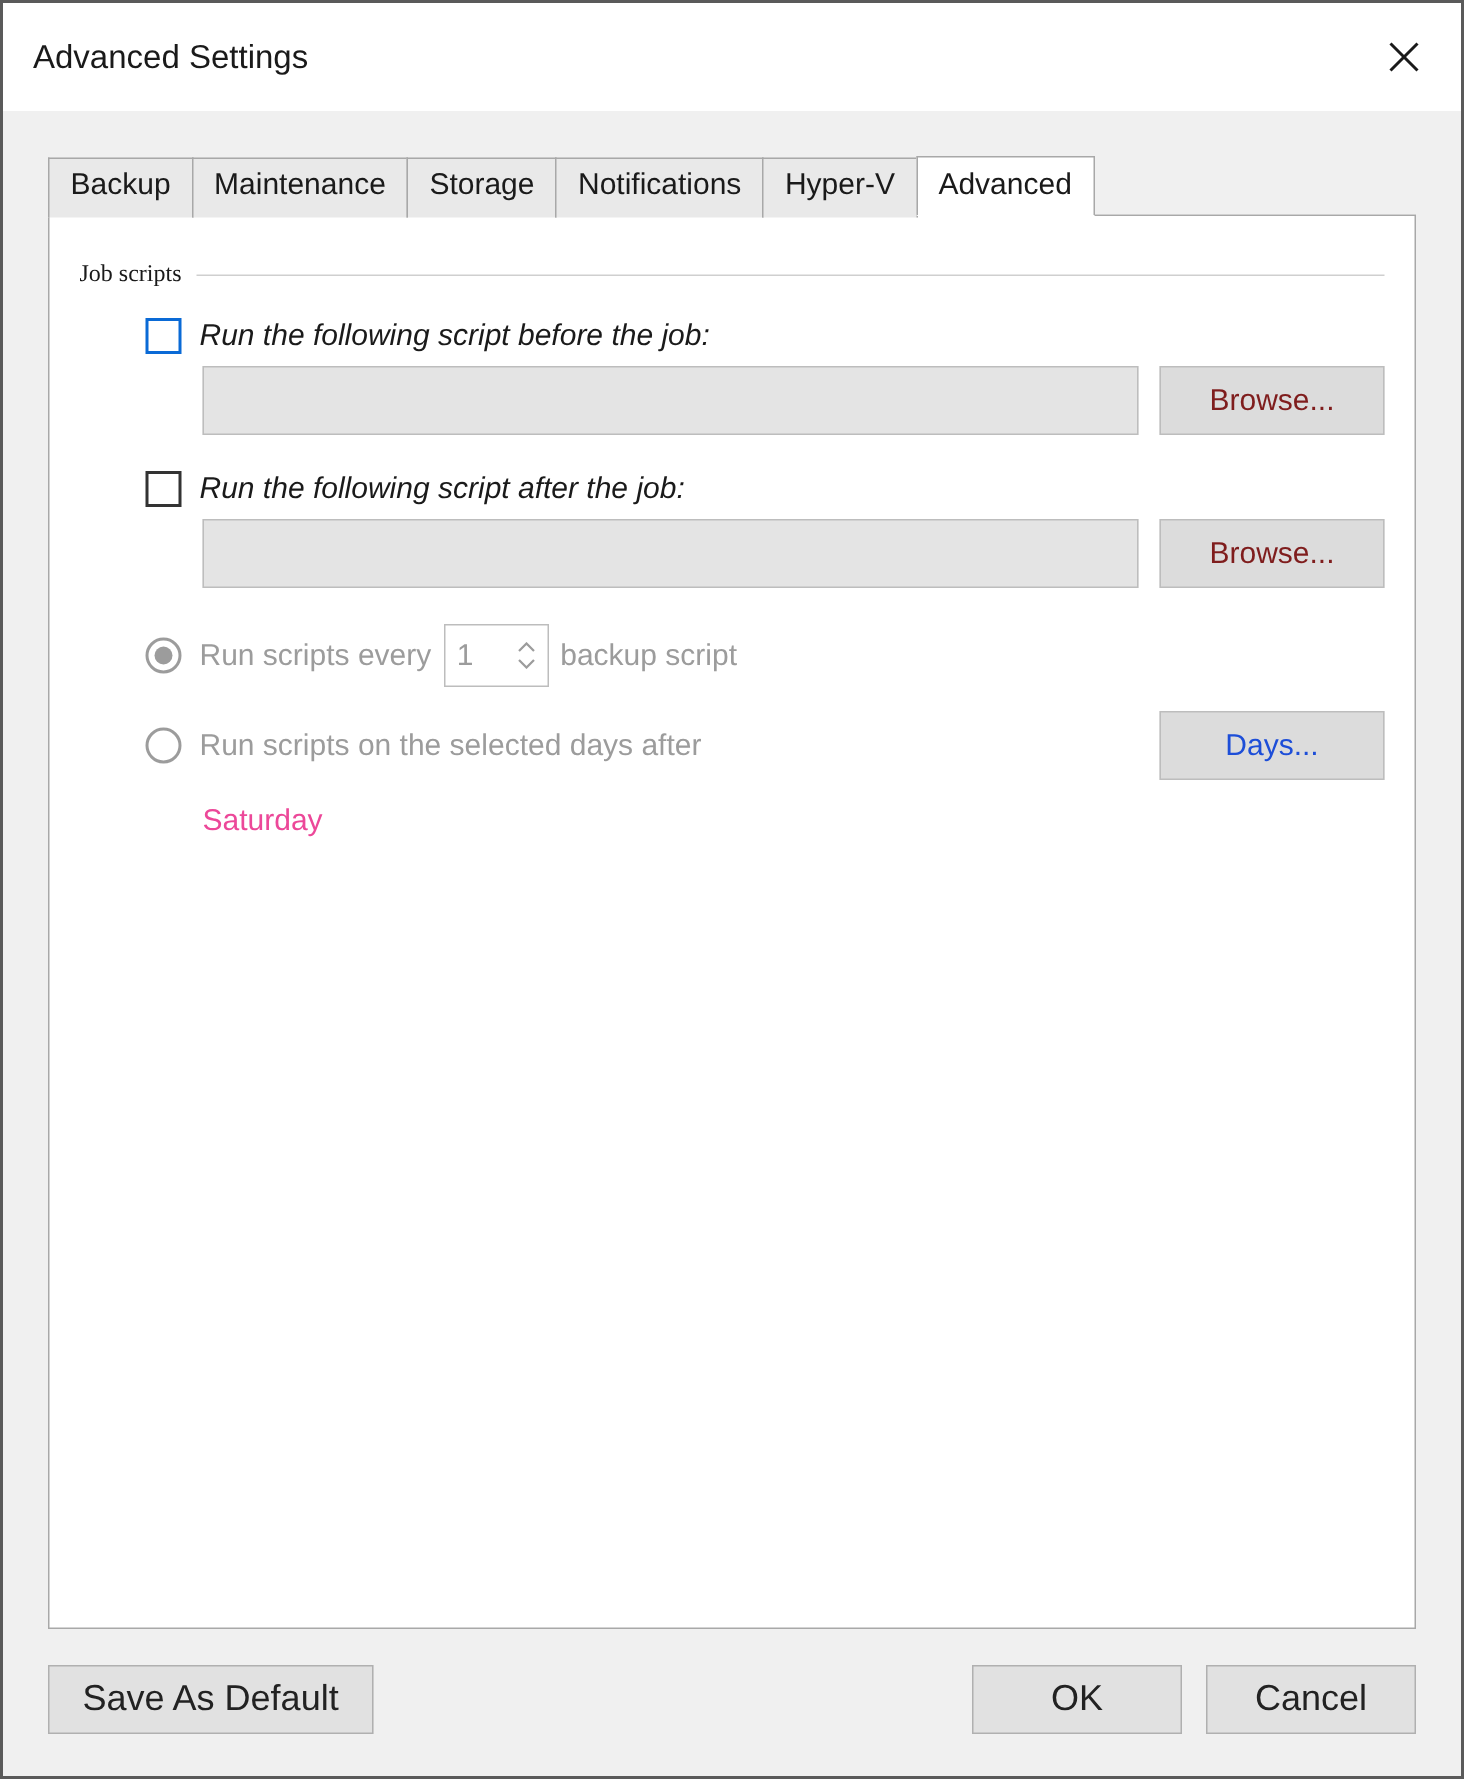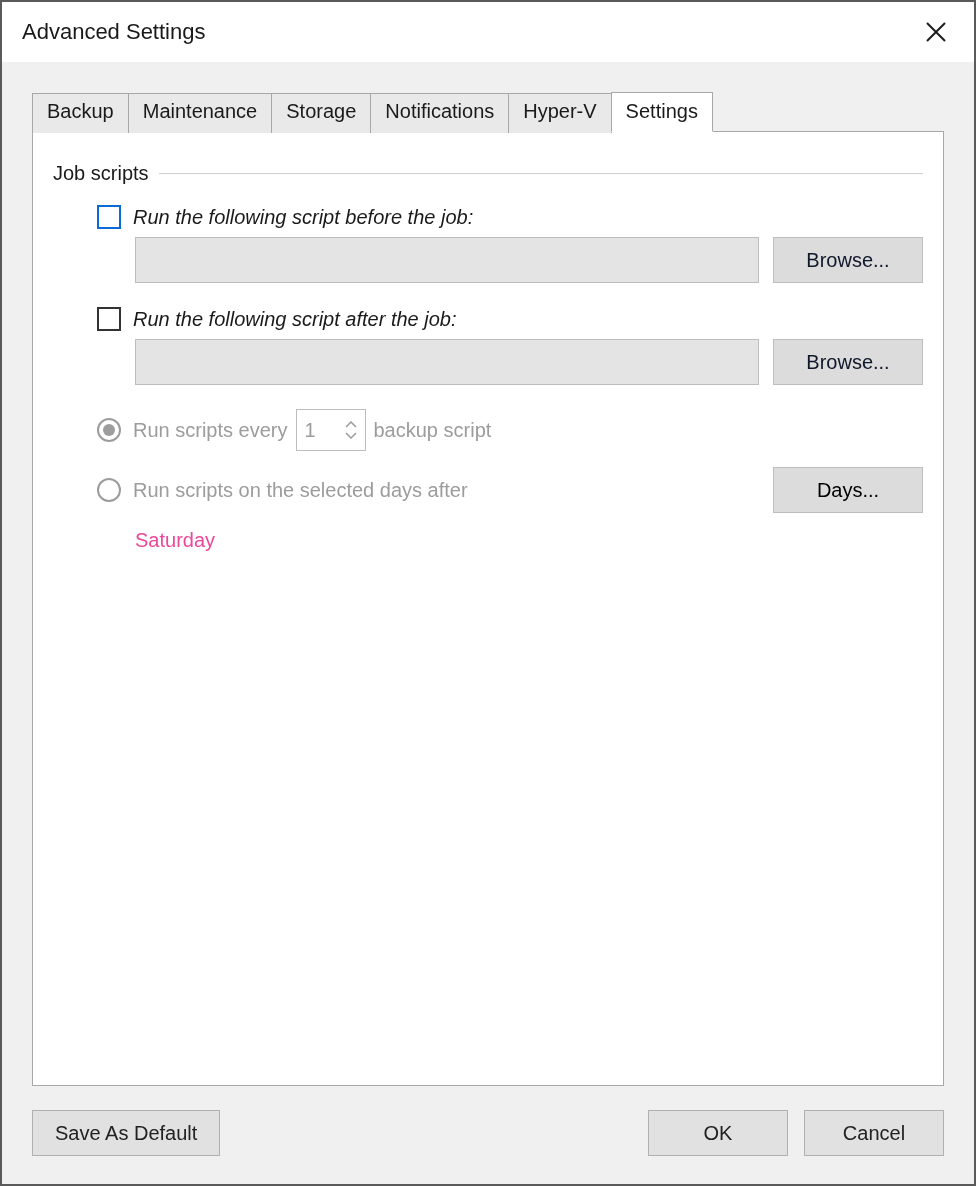--- a/index.html
+++ b/index.html
@@ -13,21 +13,21 @@
   .window {
     width: 976px;
     height: 1186px;
     border: 2px solid #5a5a5a;
     background: #fff;
     display: flex;
     flex-direction: column;
   }
   
   .titlebar {
-    height: 60px;
+    height: 72px;
     display: flex;
     align-items: center;
     padding: 0 18px 0 20px;
   }
   .titlebar .title {
     flex: 1;
     font-size: 22px;
   }
   .close-btn {
     width: 40px; height: 40px;
@@ -79,21 +79,22 @@
     z-index: 1;
     margin-top: -1px;
     padding: 30px 20px 20px 20px;
   }
 
   
   .group-header {
     display: flex;
     align-items: center;
     margin-bottom: 20px;
-    font-size: 20px;
+    font-size: 16px;
+    font-family: Liberation Serif, serif;
   }
   .group-header .line {
     flex:1;
     height:1px;
     background:#cfcfcf;
     margin-left: 10px;
   }
 
   .form-row {
     display:flex;
@@ -123,21 +124,21 @@
     flex:1;
     height: 46px;
     border: 1px solid #bdbdbd;
     background: #e4e4e4;
   }
   .btn {
     height: 46px;
     min-width: 150px;
     border: 1px solid #bdbdbd;
     background: #dcdcdc;
-    color: #0f172a;
+    color: #7f1d1d;
     font-size: 20px;
     display:flex; align-items:center; justify-content:center;
     padding: 0 14px;
     cursor: pointer;
   }
 
   .radio-row {
     display:flex;
     align-items:center;
     padding-left: 44px;
@@ -172,41 +173,41 @@
     width: 28px; height:100%;
     display:flex; flex-direction:column; justify-content:center; align-items:center;
     gap:2px;
   }
   .spinner .arrows svg { width:12px; height:8px; }
 
   .radio-row.with-btn {
     justify-content: flex-start;
   }
   .radio-row .spacer { flex:1; }
-  .radio-row .btn { color:#000000; }
+  .radio-row .btn { color:#1d4ed8; }
 
   .day-line {
     padding-left: 82px;
     color:#ec4899;
     font-size:20px;
   }
 
   
   .footer {
     display:flex;
     align-items:center;
     padding: 24px 0 8px 0;
   }
   .footer .spacer { flex:1; }
   .footer-btn {
     height: 46px;
     border: 1px solid #b0b0b0;
     background: #e1e1e1;
     color: #222;
-    font-size: 20px;
+    font-size: 24px;
     padding: 0 22px;
     min-width: 140px;
     display:flex; align-items:center; justify-content:center;
     cursor:pointer;
     margin-left: 16px;
   }
   .footer-btn.first { margin-left:0; }
 </style>
 </head>
 <body>
@@ -223,21 +224,21 @@
   </div>
 
   <div class="client">
 
     <div class="tabs">
       <div class="tab">Backup</div>
       <div class="tab">Maintenance</div>
       <div class="tab">Storage</div>
       <div class="tab">Notifications</div>
       <div class="tab">Hyper-V</div>
-      <div class="tab active">Settings</div>
+      <div class="tab active">Advanced</div>
     </div>
 
     <div class="tab-panel">
 
       <div class="group-header">
         <span>Job scripts</span>
         <span class="line"></span>
       </div>
 
       <div class="form-row">

